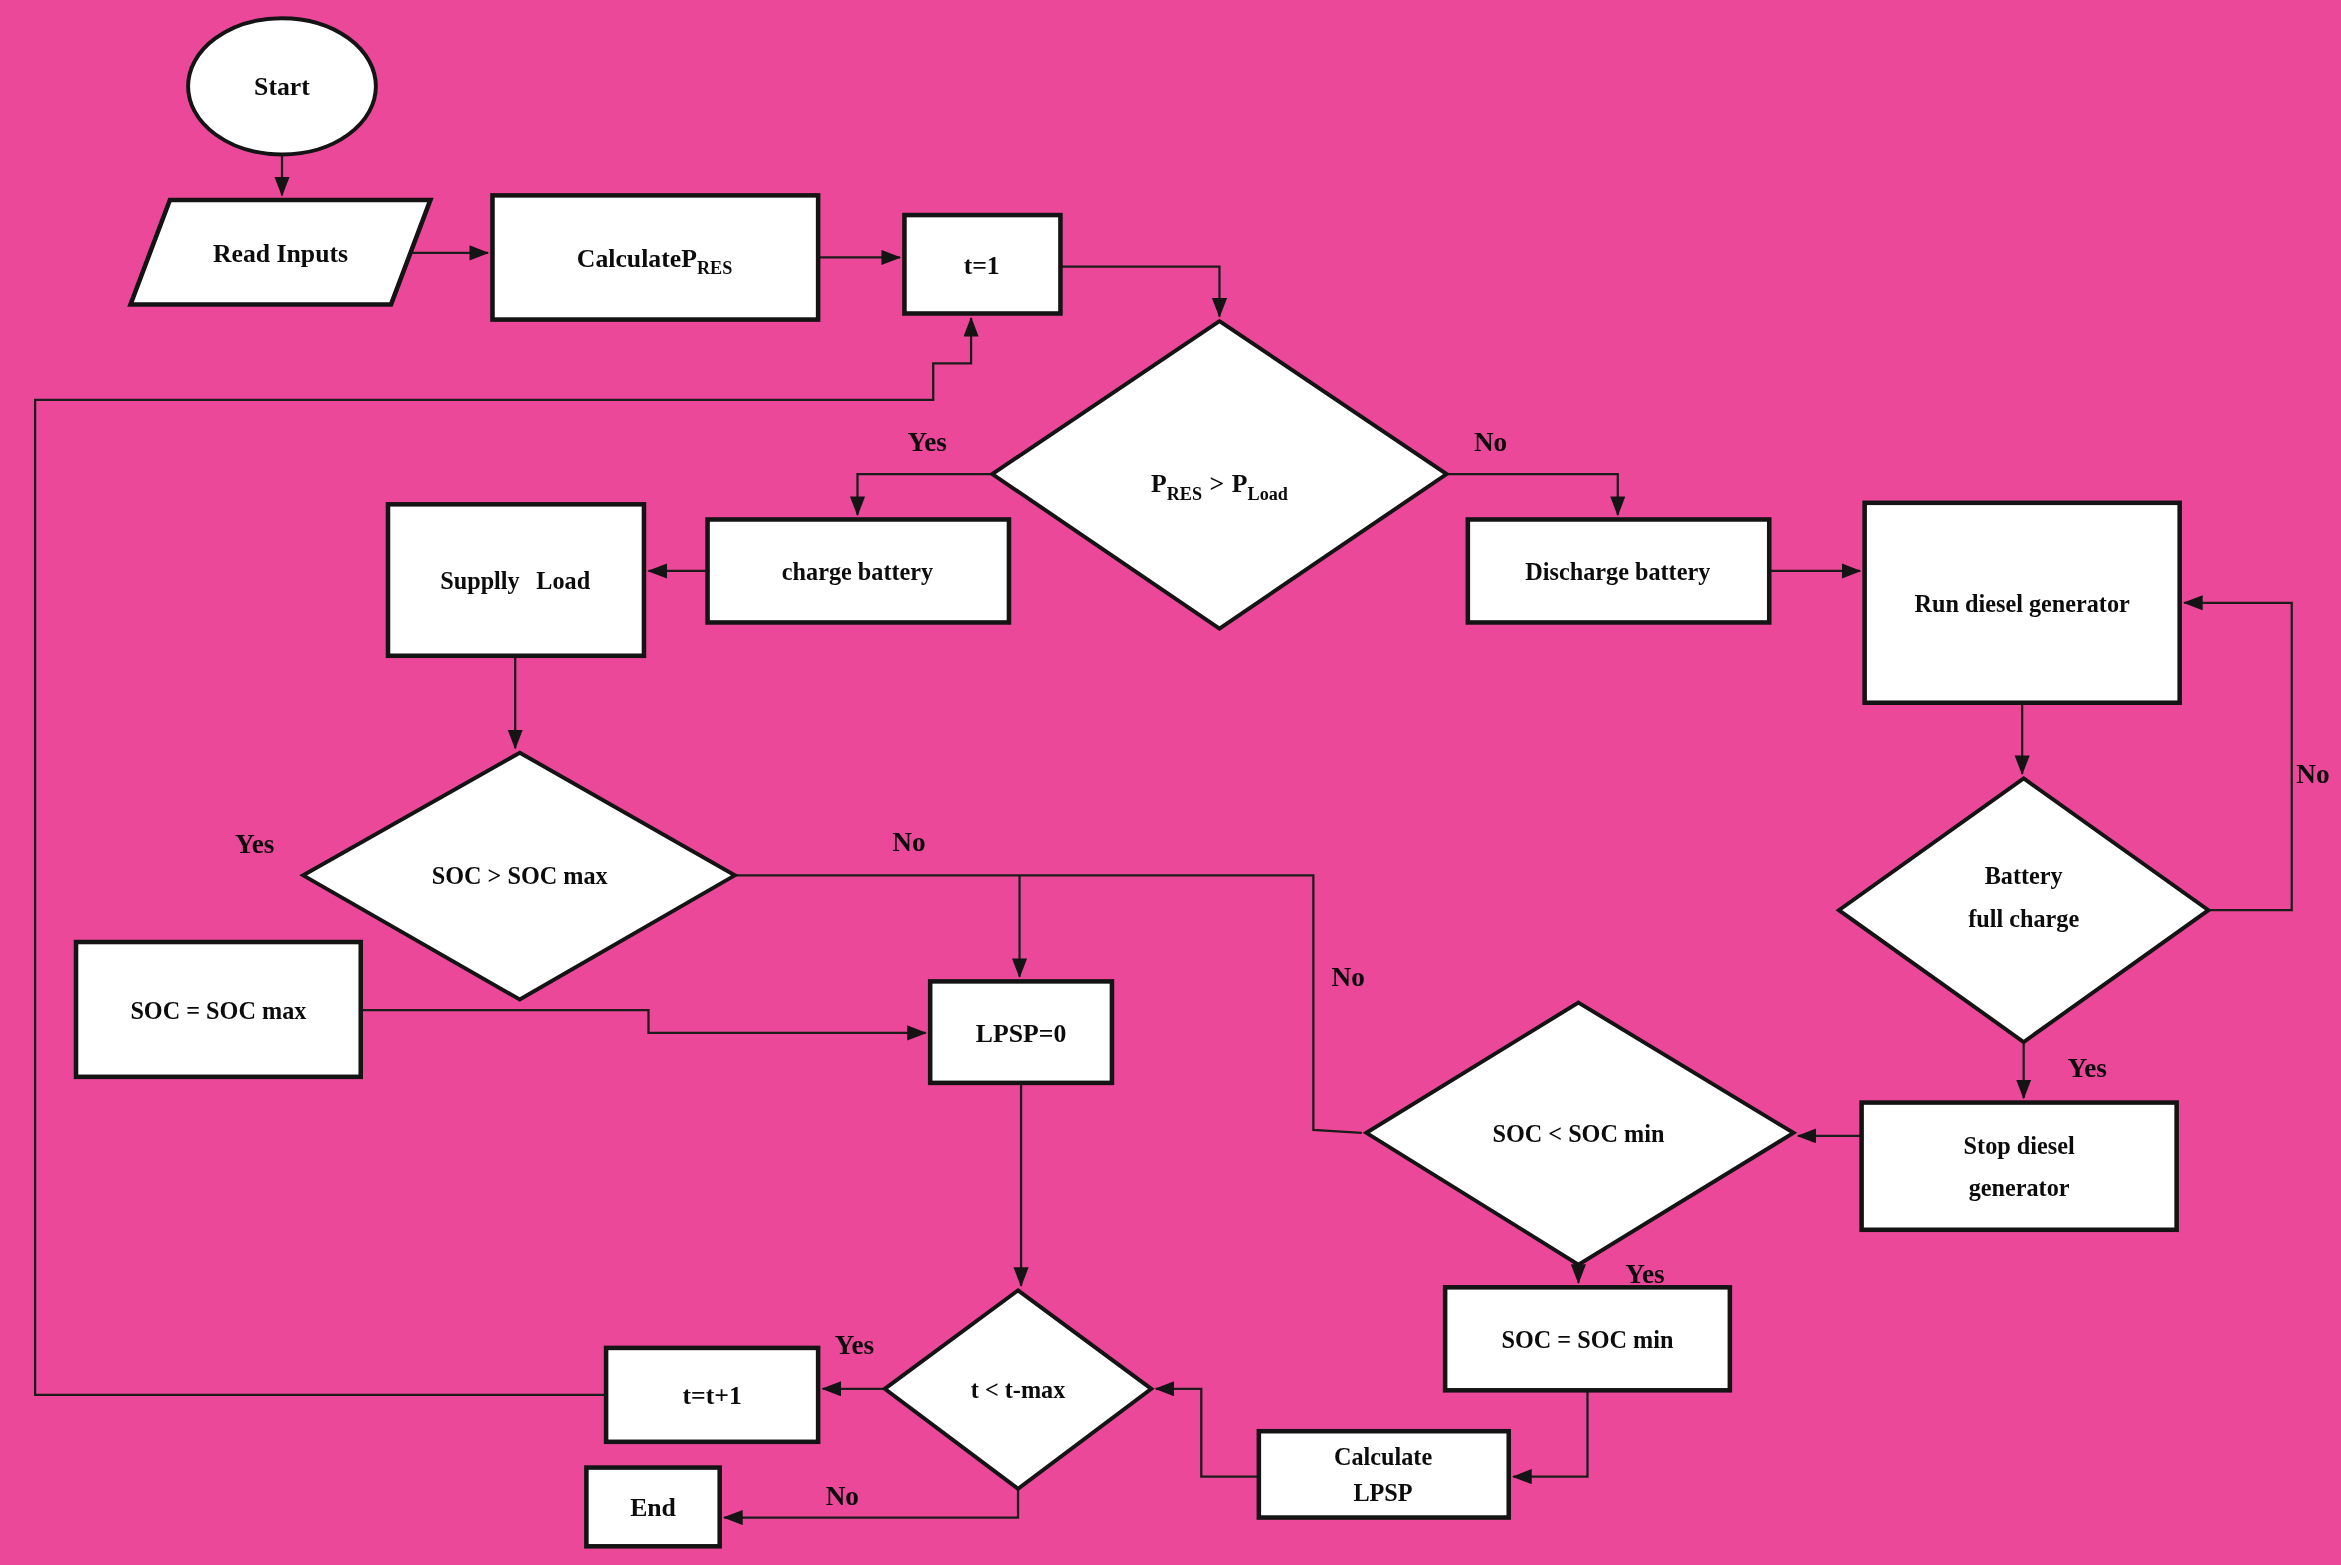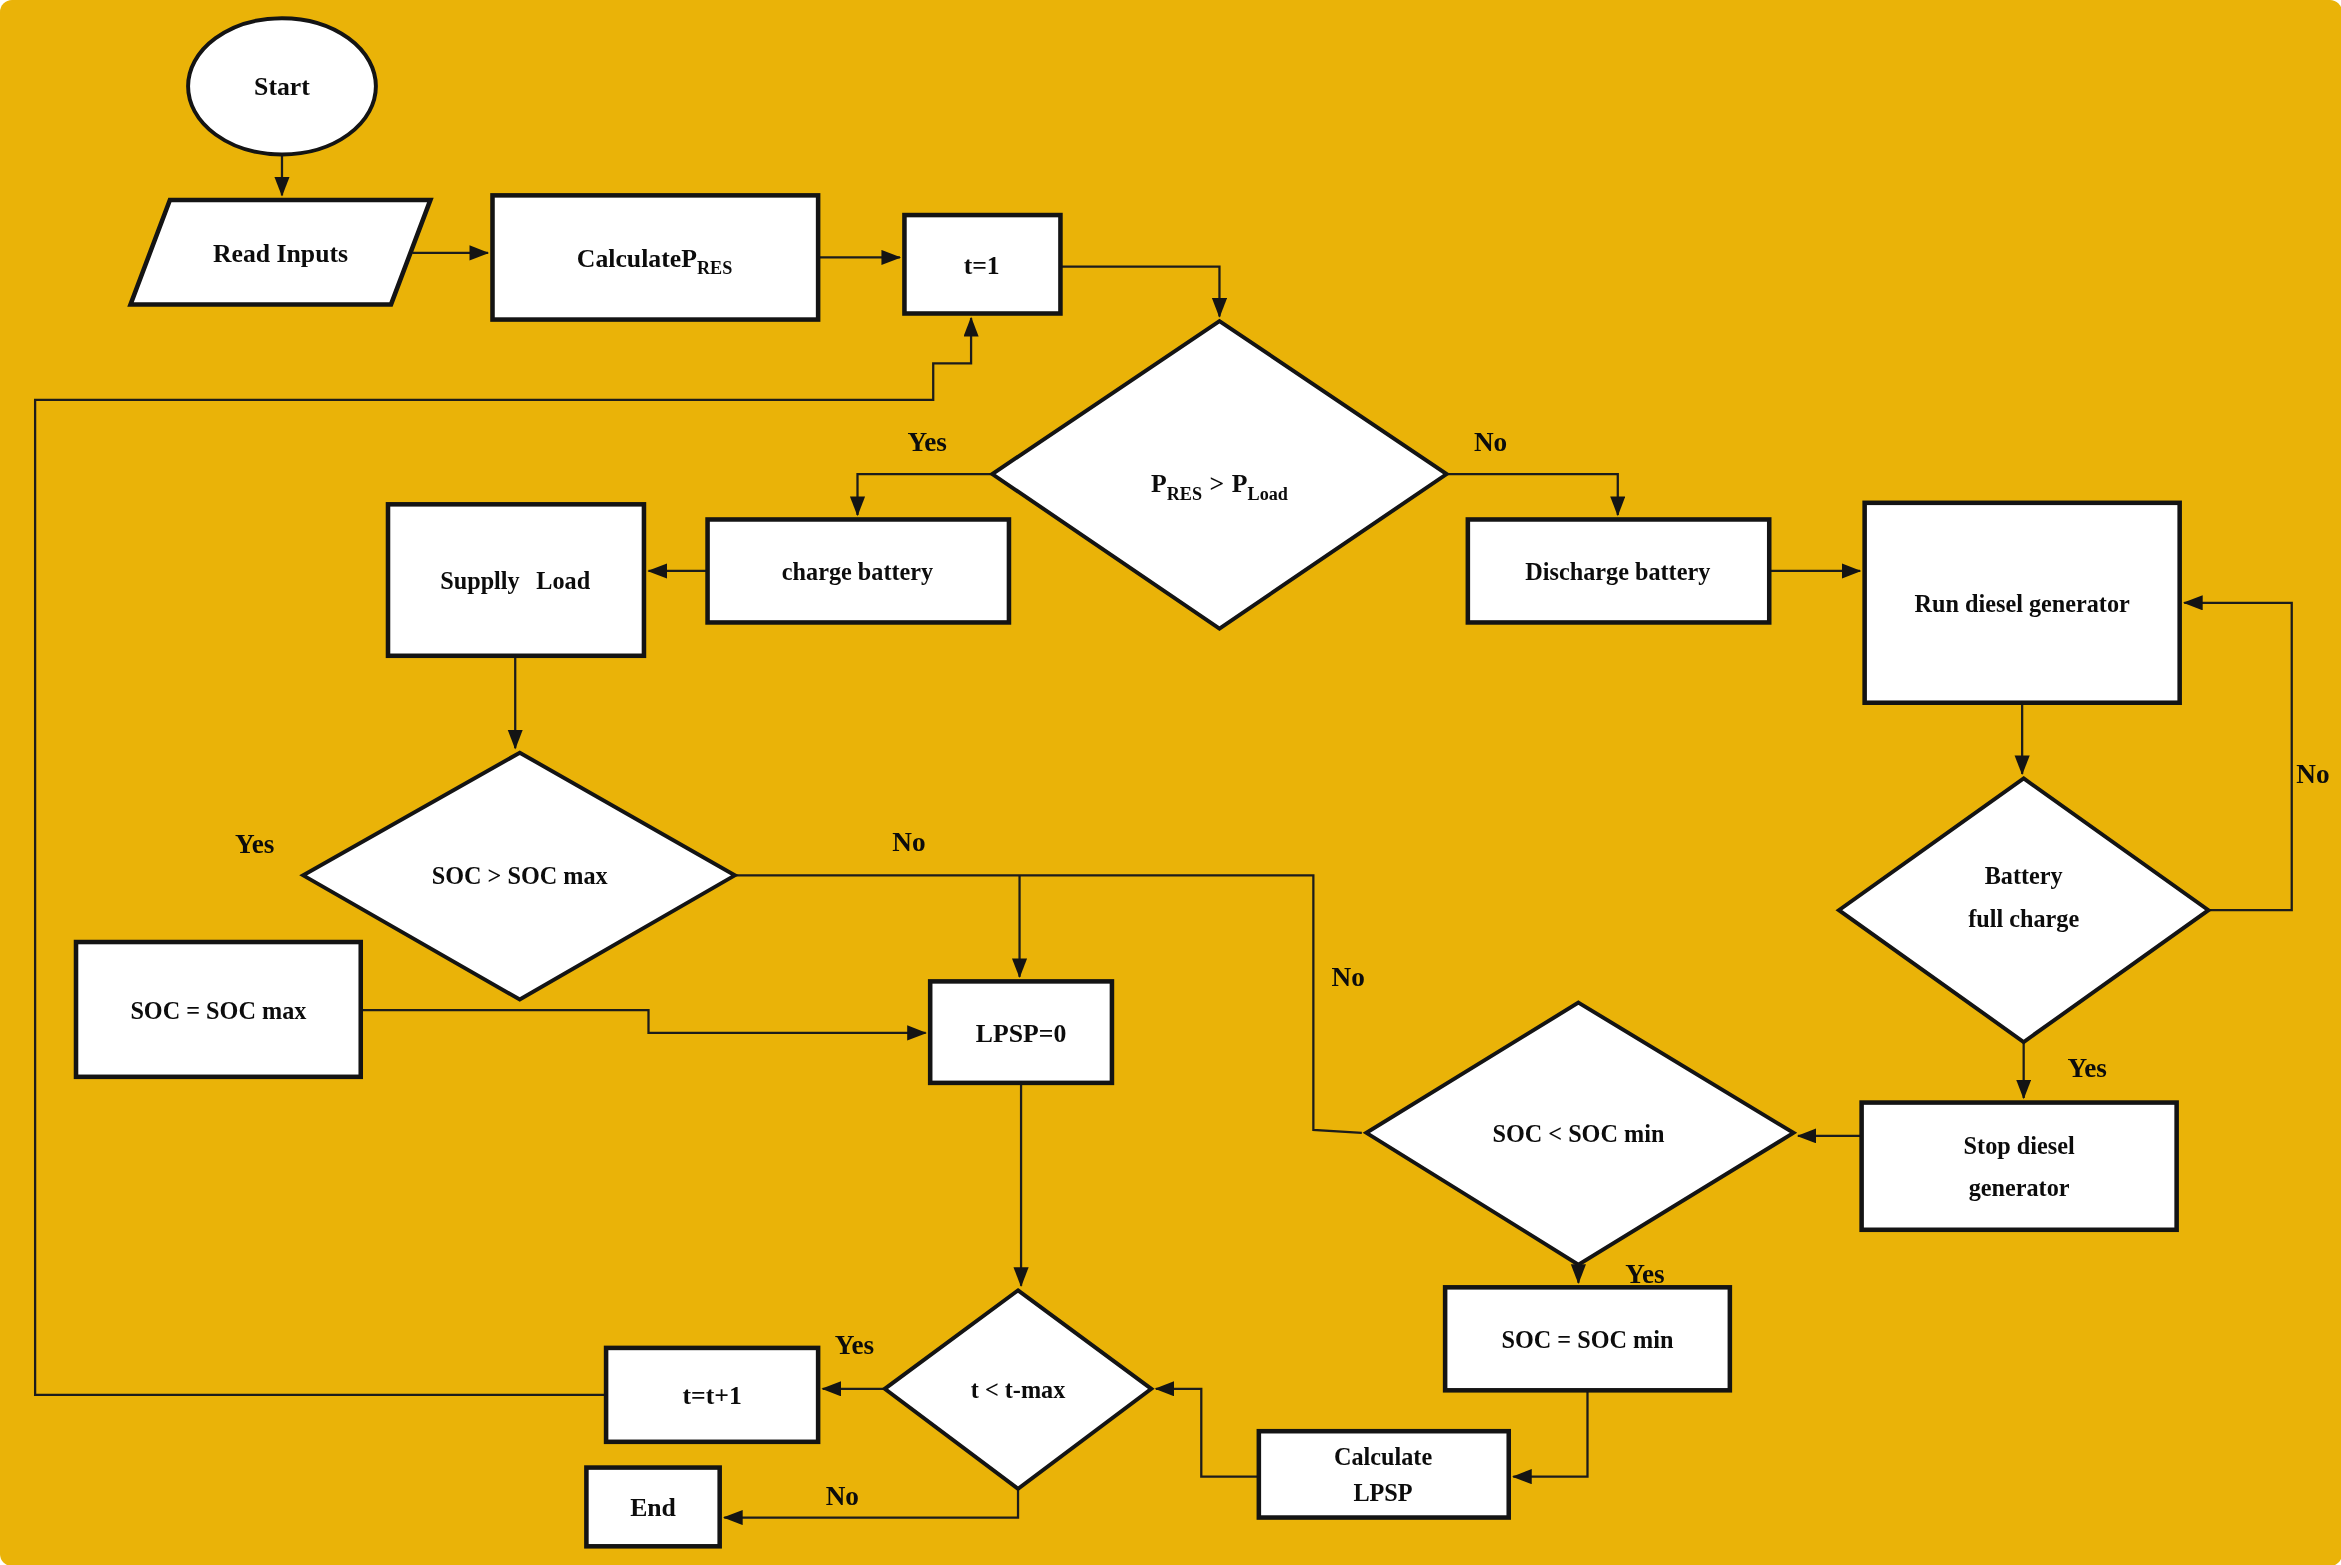--- a/index.html
+++ b/index.html
@@ -1,16 +1,16 @@
 <!DOCTYPE html>
 <html style="font-size:9px"><head>
 <meta charset="utf-8">
 <style>
   html,body{margin:0;padding:0;background:#ffffff;}
-  .page{width:2342px;height:1566px;background:#eab308;overflow:hidden;border-radius:12px;}
+  .page{width:2342px;height:1566px;background:#ec4899;overflow:hidden;}
   svg{display:block;}
   .shape{fill:#ffffff;stroke:#141414;}
   .box{stroke-width:3;}
   .diamond{stroke-width:2.6;}
   .oval{stroke-width:2.6;}
   .io{stroke-width:3;}
   .conn{fill:none;stroke:#1c1c1c;stroke-width:1.5;}
   .conn-plain{fill:none;stroke:#1c1c1c;stroke-width:1.5;}
   text{font-family:"Liberation Serif","DejaVu Serif",serif;font-weight:bold;fill:#0c0c0c;}
   .t16{font-size:16px;}

